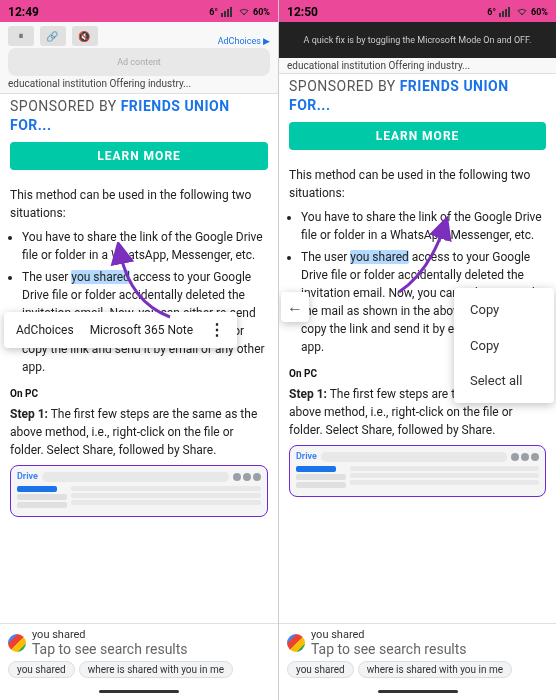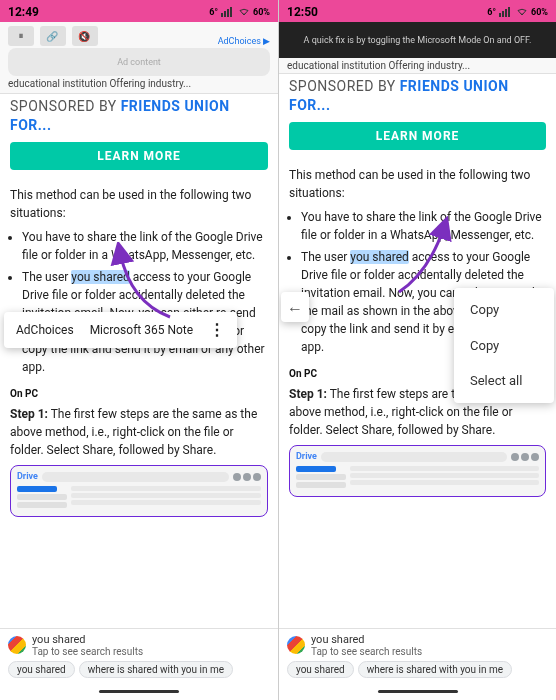--- a/index.html
+++ b/index.html
@@ -240,21 +240,21 @@
       height: 18px;
       border-radius: 50%;
       background: linear-gradient(135deg, #4285F4 25%, #EA4335 25%, #EA4335 50%, #FBBC05 50%, #FBBC05 75%, #34A853 75%);
       flex-shrink: 0;
     }
     .google-search-text {
       font-size: 11px;
       color: #333;
     }
     .google-search-sub {
-      font-size: 10px;
+      font-size: 14px;
       color: #666;
     }
     .search-chips {
       display: flex;
       gap: 4px;
       flex-wrap: nowrap;
     }
     .chip {
       background: #f1f3f4;
       border: 1px solid #dadce0;

